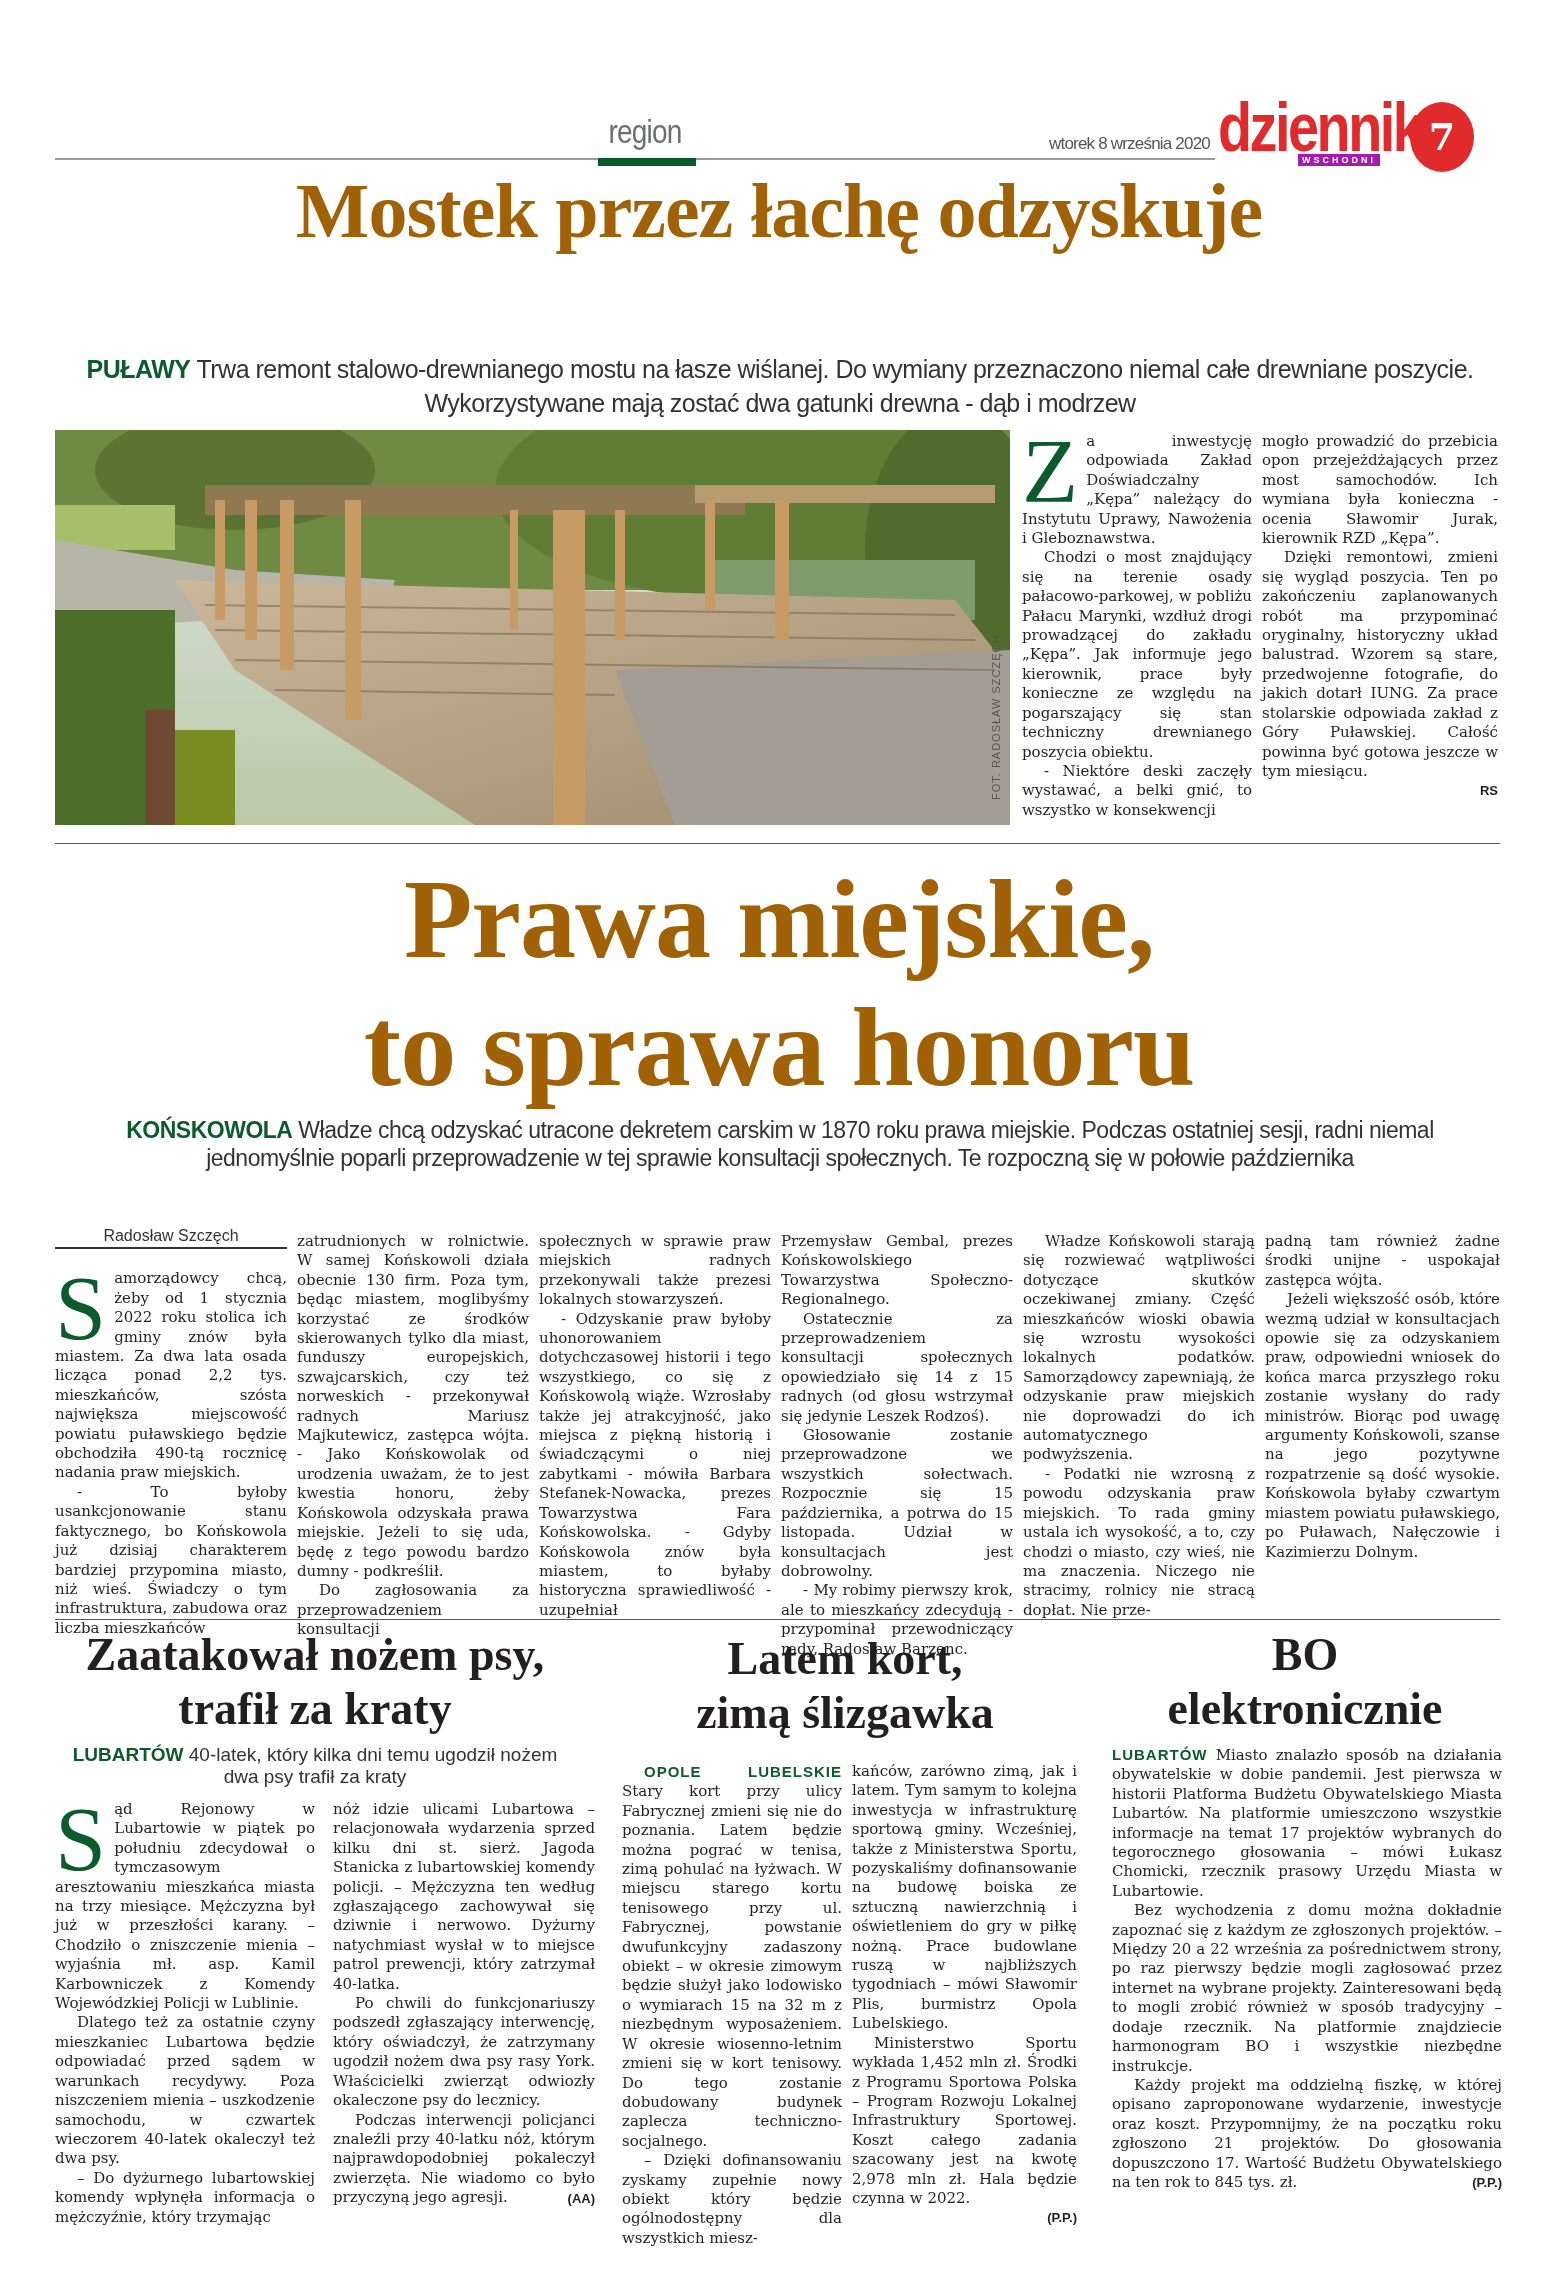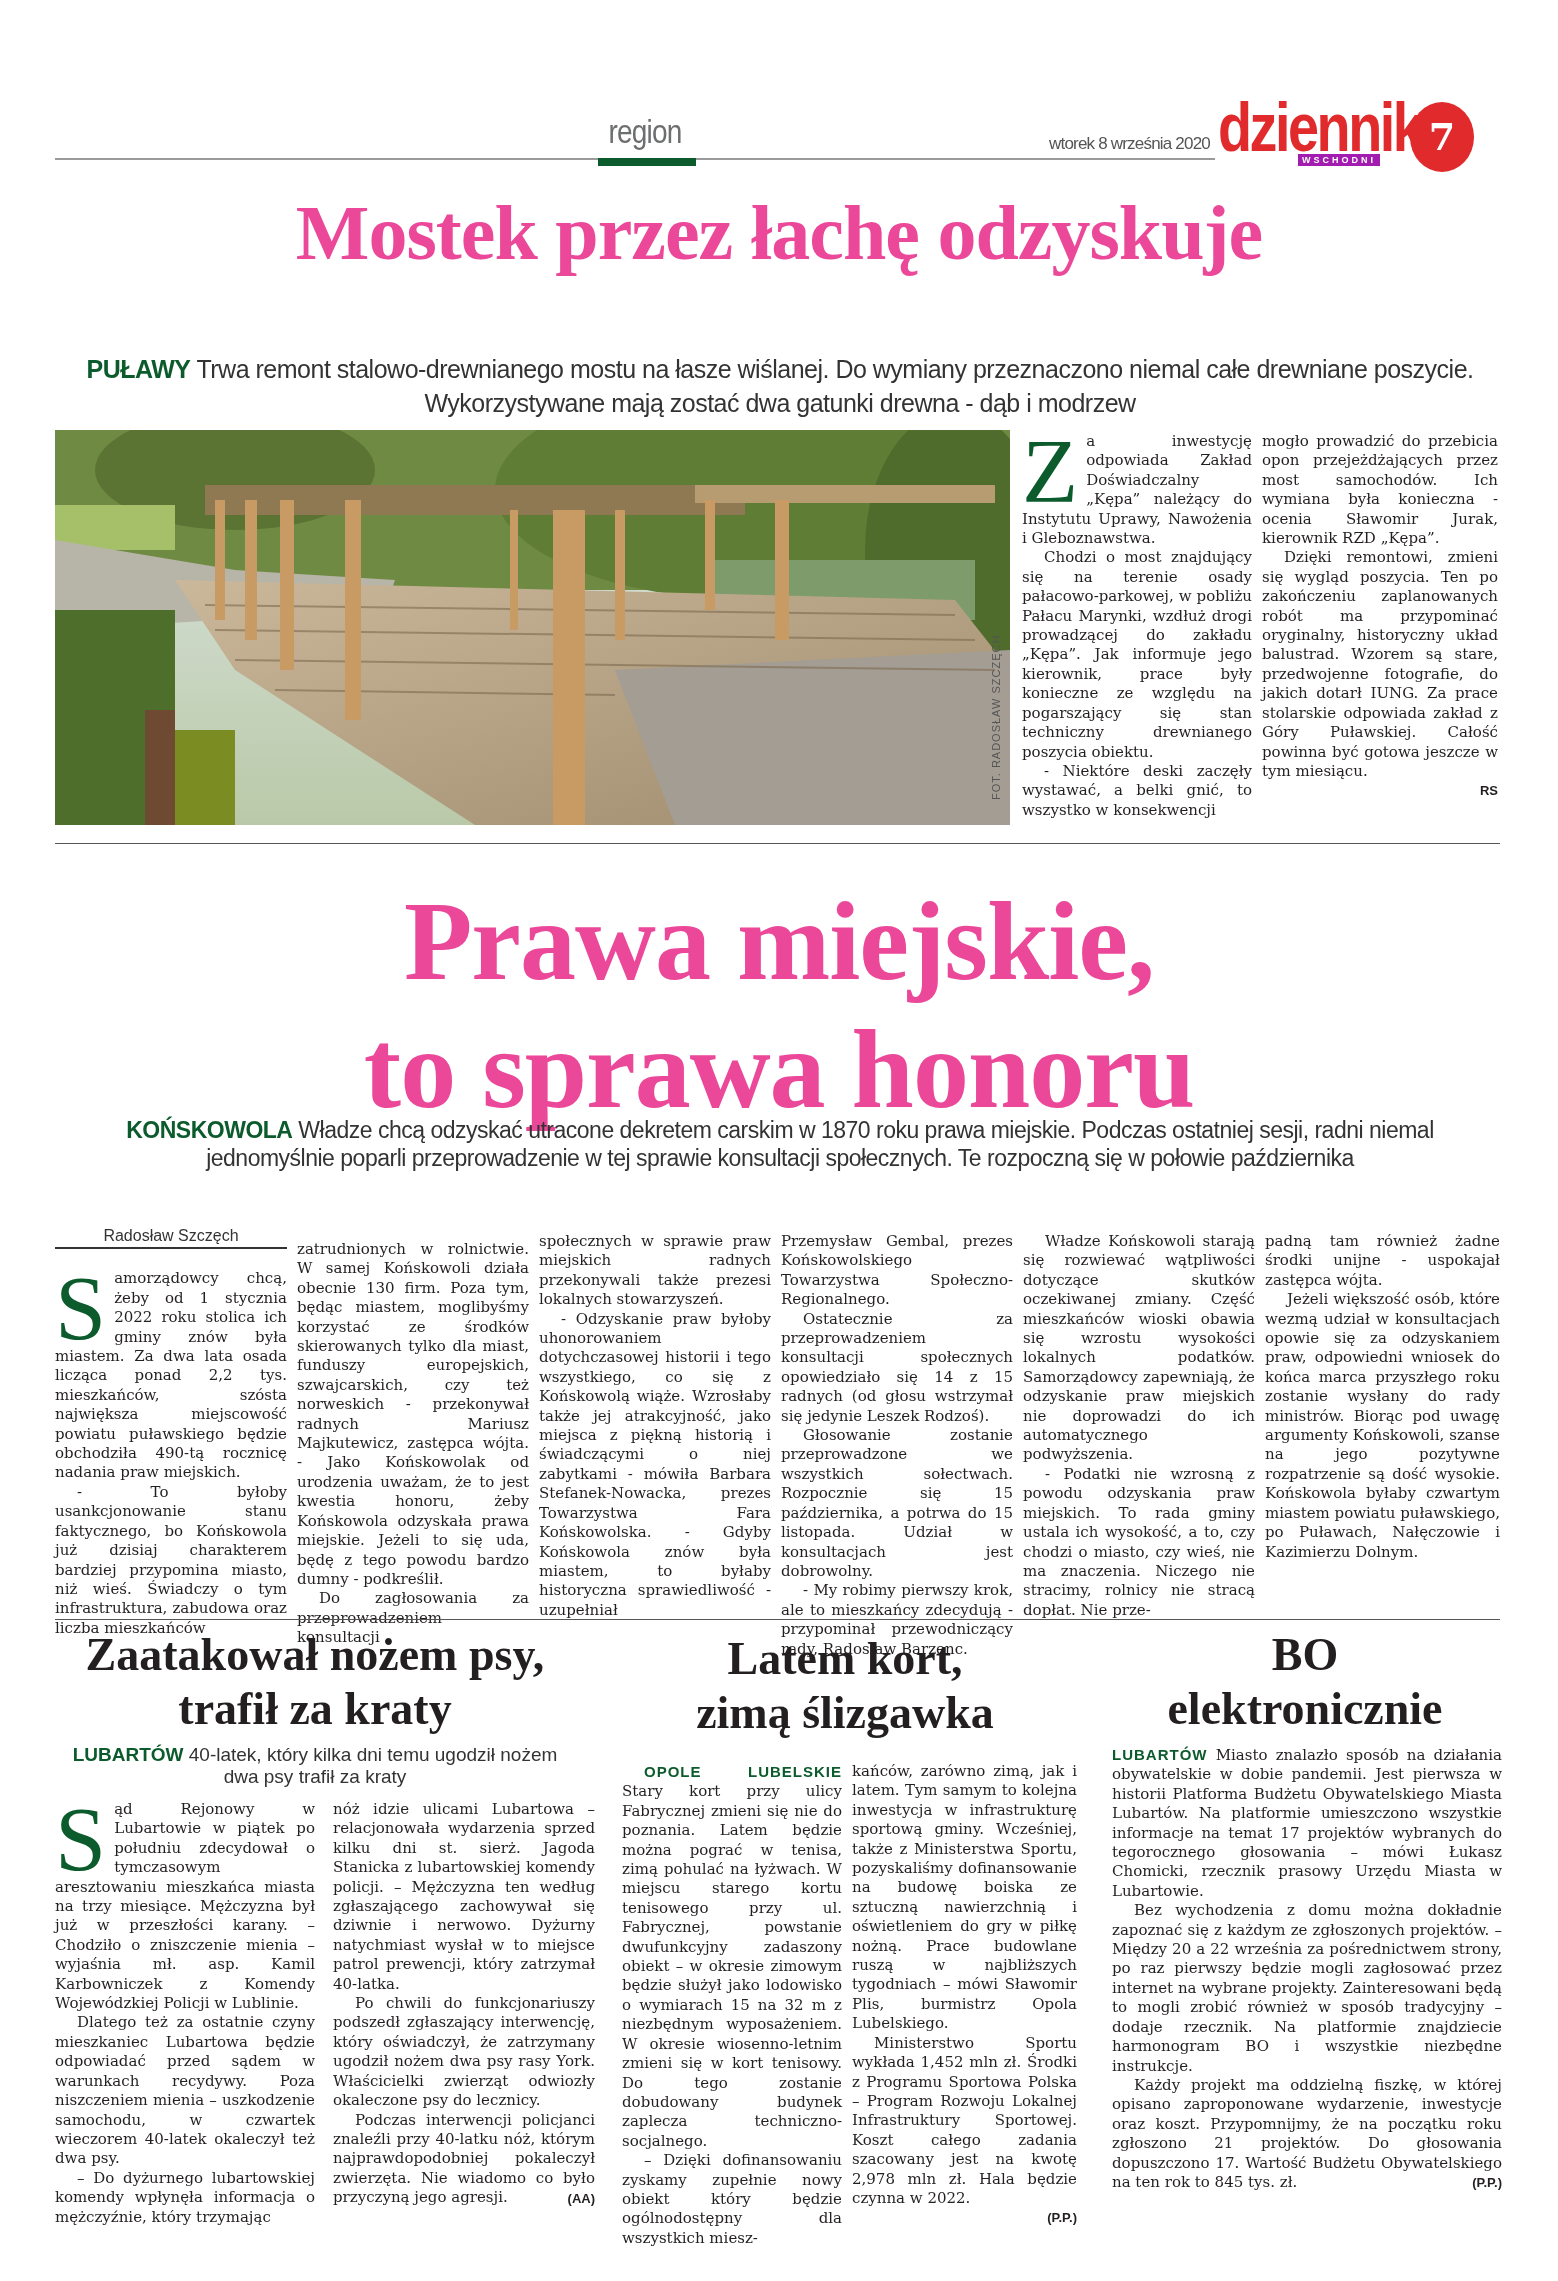--- a/index.html
+++ b/index.html
@@ -17,21 +17,21 @@
       font-size: 17px; color: #555; letter-spacing: -0.8px; }
     .logo { left: 1218px; top: 102px; width: 185px; height: 70px; }
     .logo-word { position: absolute; left: 0; top: -14px; font-family: "Liberation Sans", sans-serif; font-weight: bold;
       font-size: 68px; color: #e12a2c; letter-spacing: -3px; transform: scaleX(0.82); transform-origin: left; }
     .logo-sub { position: absolute; left: 80px; top: 52px; background: #a21caf; color: #fff; font-family: "Liberation Sans", sans-serif;
       font-size: 9px; font-weight: bold; letter-spacing: 3px; padding: 1px 4px; }
     .page-num { left: 1410px; top: 102px; width: 64px; height: 70px; border-radius: 50%; background: #e12a2c;
       color: #fff; font-family: "DejaVu Serif", serif; font-weight: bold; font-size: 38px; text-align: center; line-height: 70px; }
 
     
-    .headline { font-family: "Liberation Serif", serif; font-weight: bold; text-align: center; color: #ec4899; margin-top: 22px; }
+    .headline { font-family: "Liberation Serif", serif; font-weight: bold; text-align: center; color: #a16207; }
     .h1 { left: 0; top: 168px; width: 1558px; font-size: 78px; line-height: 86px; letter-spacing: -1px; }
     .h2 { left: 0; top: 855px; width: 1558px; font-size: 112px; line-height: 128px; letter-spacing: -1px; }
 
     .lead { font-family: "Liberation Sans", sans-serif; text-align: center; color: #333; letter-spacing: -0.5px; }
     .lead .place { color: #0c5b2c; font-weight: bold; }
     .lead1 { left: 60px; top: 352px; width: 1440px; font-size: 25px; line-height: 34px; }
     .lead2 { left: 60px; top: 1116px; width: 1440px; font-size: 23px; line-height: 28px; }
 
     
     .photo { left: 55px; top: 430px; width: 955px; height: 395px; overflow: hidden; }
@@ -144,21 +144,21 @@
 <div class="abs lead lead2">
   <span class="place">KOŃSKOWOLA</span><span> Władze chcą odzyskać utracone dekretem carskim w 1870 roku prawa miejskie. Podczas ostatniej sesji, radni niemal jednomyślnie poparli przeprowadzenie w tej sprawie konsultacji społecznych. Te rozpoczną się w połowie października</span>
 </div>
 
 <div class="abs col" style="left:55px; top:1226px; width:232px;">
   <div class="byline">Radosław Szczęch</div>
   <span class="dropcap">S</span>
   <p class="noindent">amorządowcy chcą, żeby od 1 stycznia 2022 roku stolica ich gminy znów była miastem. Za dwa lata osada licząca ponad 2,2 tys. mieszkańców, szósta największa miejscowość powiatu puławskiego będzie obchodziła 490-tą rocznicę nadania praw miejskich.</p>
   <p>- To byłoby usankcjonowanie stanu faktycznego, bo Końskowola już dzisiaj charakterem bardziej przypomina miasto, niż wieś. Świadczy o tym infrastruktura, zabudowa oraz liczba mieszkańców</p>
 </div>
-<div class="abs col" style="left:297px; top:1232px; width:232px;margin-top:8px;">
+<div class="abs col" style="left:297px; top:1232px; width:232px;">
   <p class="noindent">zatrudnionych w rolnictwie. W samej Końskowoli działa obecnie 130 firm. Poza tym, będąc miastem, moglibyśmy korzystać ze środków skierowanych tylko dla miast, funduszy europejskich, szwajcarskich, czy też norweskich - przekonywał radnych Mariusz Majkutewicz, zastępca wójta. - Jako Końskowolak od urodzenia uważam, że to jest kwestia honoru, żeby Końskowola odzyskała prawa miejskie. Jeżeli to się uda, będę z tego powodu bardzo dumny - podkreślił.</p>
   <p>Do zagłosowania za przeprowadzeniem konsultacji</p>
 </div>
 <div class="abs col" style="left:539px; top:1232px; width:232px;">
   <p class="noindent">społecznych w sprawie praw miejskich radnych przekonywali także prezesi lokalnych stowarzyszeń.</p>
   <p>- Odzyskanie praw byłoby uhonorowaniem dotychczasowej historii i tego wszystkiego, co się z Końskowolą wiąże. Wzrosłaby także jej atrakcyjność, jako miejsca z piękną historią i świadczącymi o niej zabytkami - mówiła Barbara Stefanek-Nowacka, prezes Towarzystwa Fara Końskowolska. - Gdyby Końskowola znów była miastem, to byłaby historyczna sprawiedliwość - uzupełniał</p>
 </div>
 <div class="abs col" style="left:781px; top:1232px; width:232px;">
   <p class="noindent">Przemysław Gembal, prezes Końskowolskiego Towarzystwa Społeczno-Regionalnego.</p>
   <p>Ostatecznie za przeprowadzeniem konsultacji społecznych opowiedziało się 14 z 15 radnych (od głosu wstrzymał się jedynie Leszek Rodzoś).</p>

